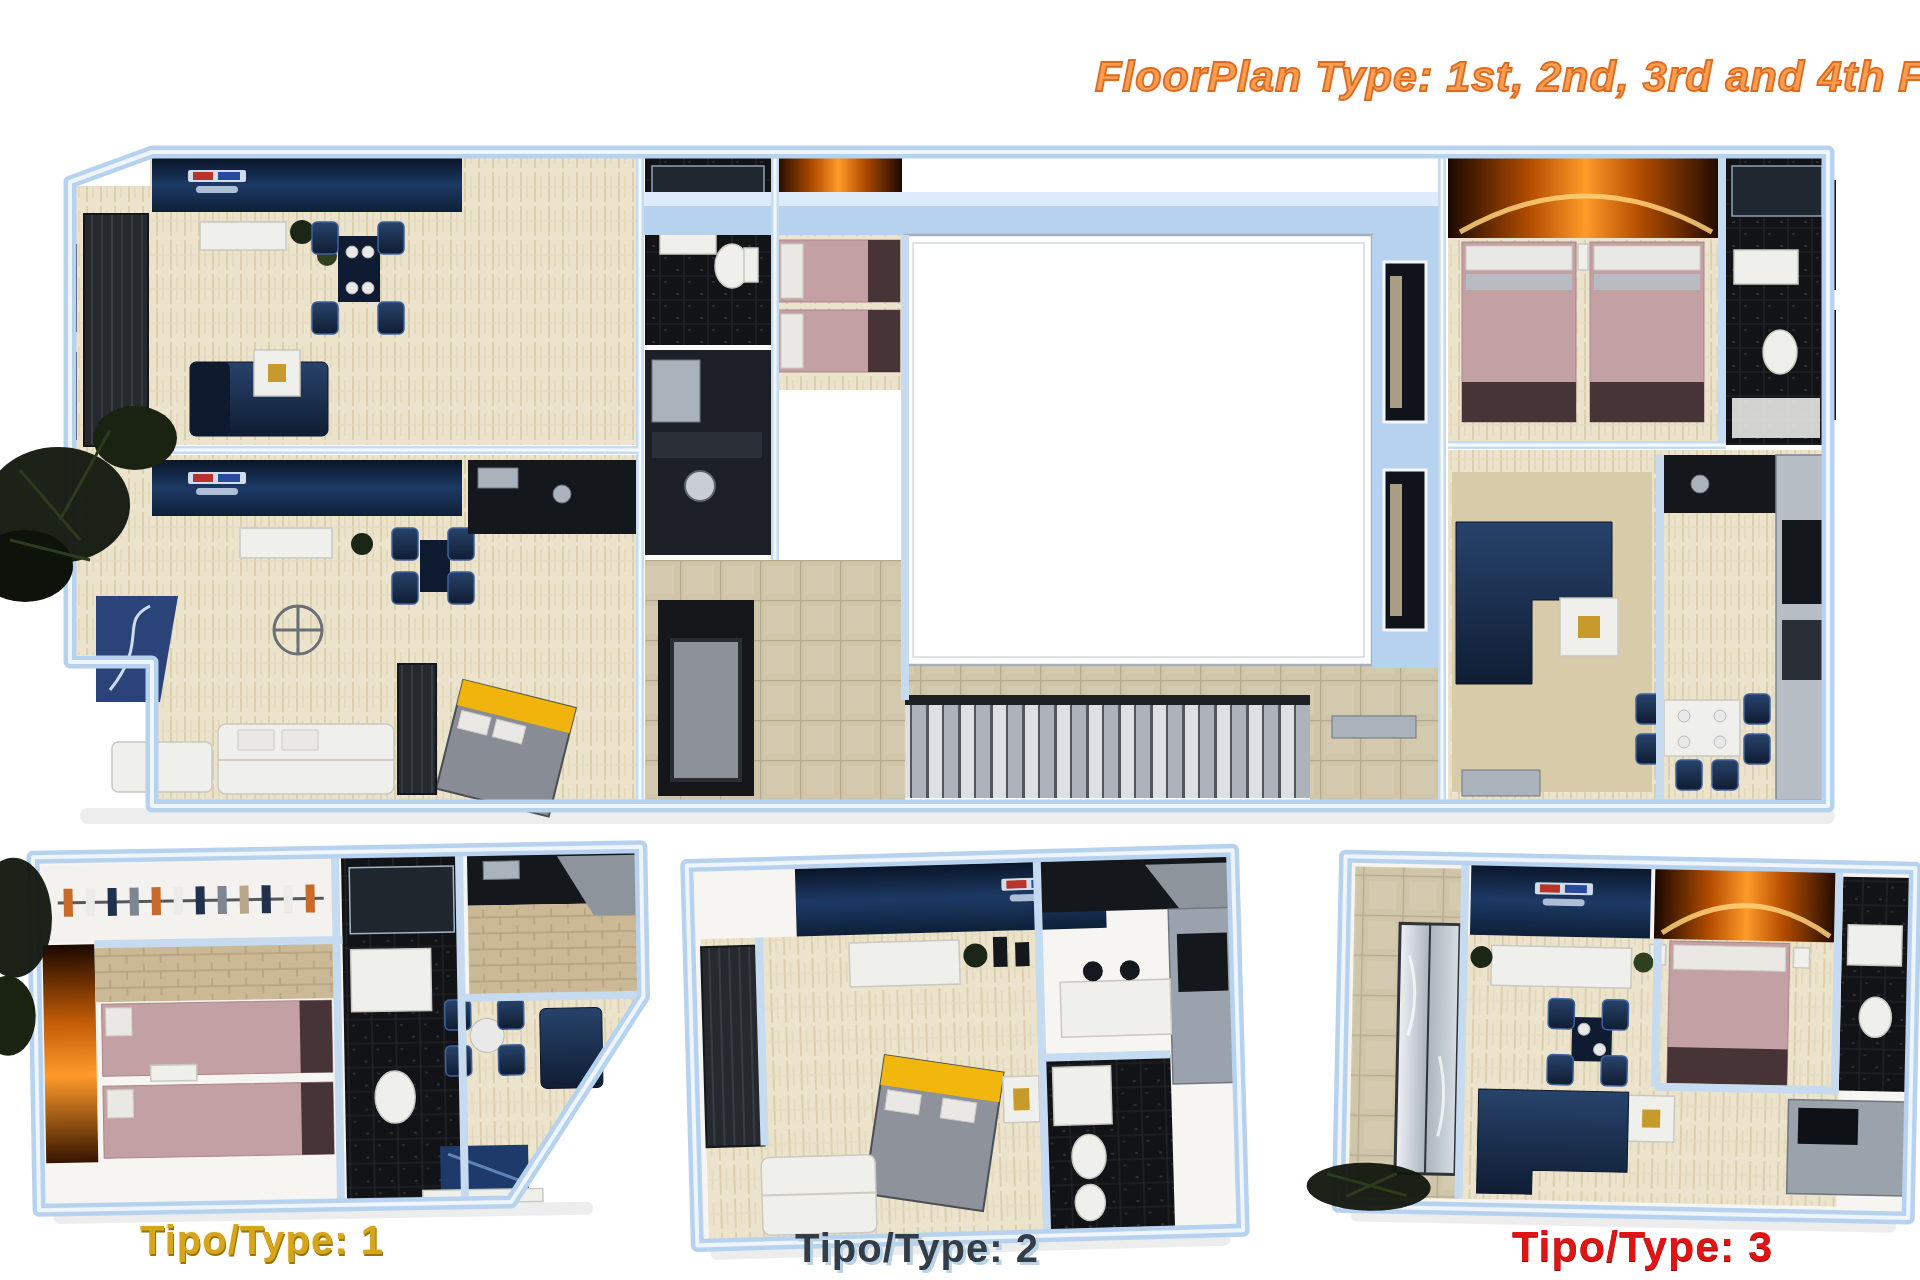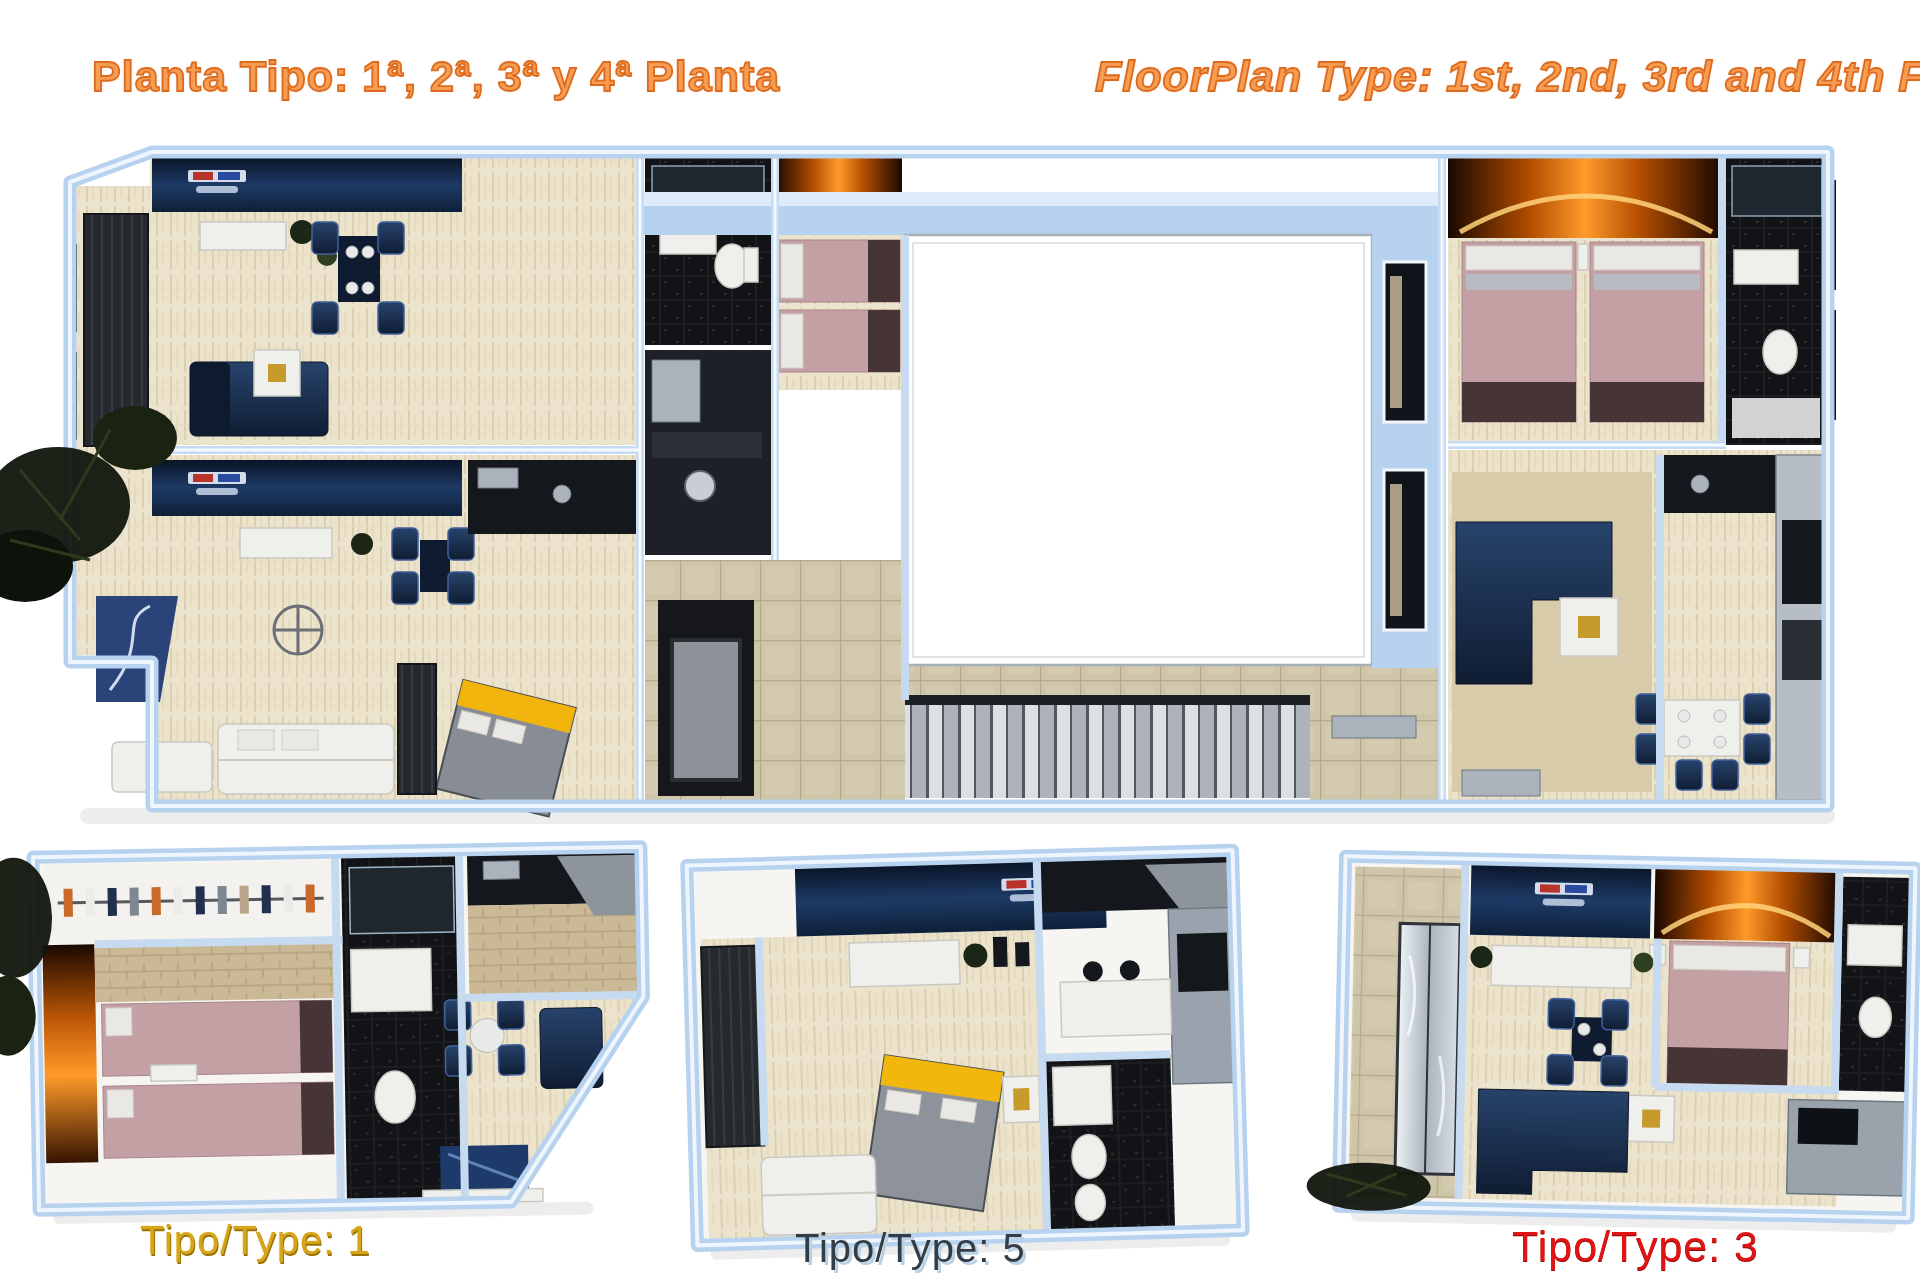--- a/index.html
+++ b/index.html
@@ -2,21 +2,21 @@
 <html><head>
 <meta charset="utf-8">
 <style>
   html,body{margin:0;padding:0;background:#ffffff;}
   #canvas{position:relative;width:1920px;height:1280px;background:#ffffff;overflow:hidden;
           font-family:"Liberation Sans",sans-serif;}
   .ttl{position:absolute;white-space:nowrap;font-weight:800;font-size:43px;letter-spacing:1px;
        color:#f79d52;-webkit-text-stroke:1.8px #dd6b1f;
        text-shadow:0 1px 0 #ffffff,0 0 3px rgba(221,107,31,.35);}
   .ttl.en{font-style:italic;}
-  .ulabel{position:absolute;white-space:nowrap;font-weight:400;font-size:40px;letter-spacing:1px;}
+  .ulabel{position:absolute;white-space:nowrap;font-weight:700;font-size:40px;letter-spacing:1px;}
   .ulabel.gold{color:#d7a51b;text-shadow:1px 2px 0 #9a7206,0 0 2px #f7e3a0;}
   .ulabel.slate{color:#333d47;text-shadow:3px 3px 0 #b9d2e6;}
   .ulabel.red{color:#e01414;font-size:43px;text-shadow:0 1px 0 #8f0606;text-align:center;}
   svg{position:absolute;left:0;top:0;}
   .wall{fill:none;stroke:#b7d2ee;stroke-width:13;stroke-linejoin:round;}
   .wallc{fill:none;stroke:#eef5fd;stroke-width:4;stroke-linejoin:round;}
   .iwall{fill:none;stroke:#c6daf0;stroke-width:8;}
   .iwallc{fill:none;stroke:#f4f9ff;stroke-width:3;}
   .white{fill:#efefec;stroke:#c9c9c2;stroke-width:1.5;}
   .navy{fill:url(#gfurn);stroke:#0c1729;stroke-width:1;}
@@ -473,19 +473,18 @@
     <path class="iwall" d="M1462,866 V1202 M1656,938 V1086 M1836,866 V1086 M1656,1086 H1840"></path>
     <path class="wall" d="M1342,862 H1912 V1212 H1342 Z"></path>
     <path class="wallc" d="M1342,862 H1912 V1212 H1342 Z"></path>
     <g>
       <ellipse cx="1372" cy="1192" rx="62" ry="24" fill="#11160d" opacity=".95"></ellipse>
       <path d="M1330,1180 L1410,1200 M1350,1202 L1400,1178" stroke="#2c3a1e" stroke-width="3"></path>
     </g>
   </g>
 </svg>
 
-<div class="ttl" style="left:92px;top:52px;">Planta Tipo: 1ª, 2ª, 3ª y 4ª Planta</div>
 <div class="ttl en" style="left:1095px;top:52px;">FloorPlan Type: 1st, 2nd, 3rd and 4th Floor</div>
 <div class="ulabel gold" style="left:140px;top:1218px;">Tipo/Type: 1</div>
-<div class="ulabel slate" style="left:795px;top:1226px;">Tipo/Type: 5</div>
+<div class="ulabel slate" style="left:795px;top:1226px;">Tipo/Type: 2</div>
 <div class="ulabel red" style="left:1512px;top:1222px;">Tipo/Type: 3</div>
 
 </div>
 
 </body></html>

